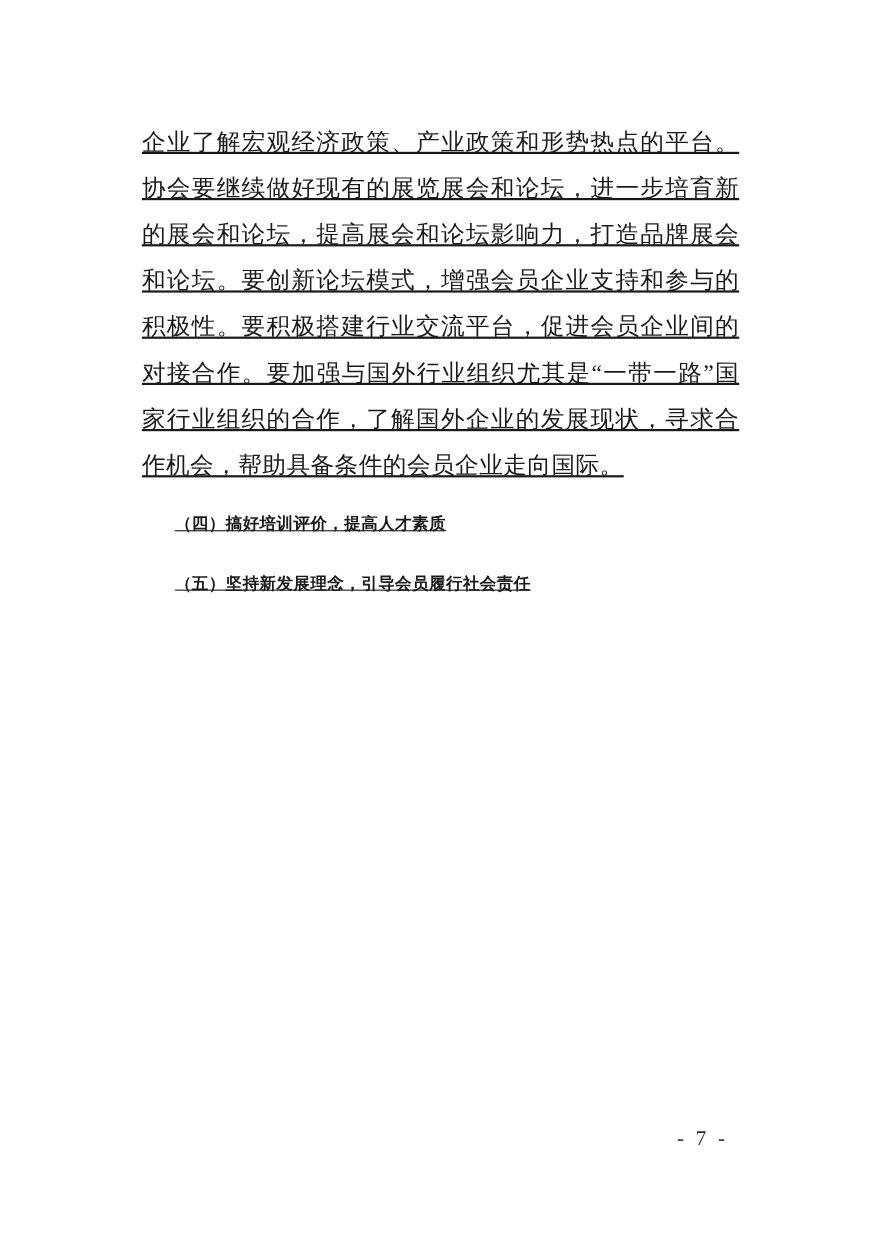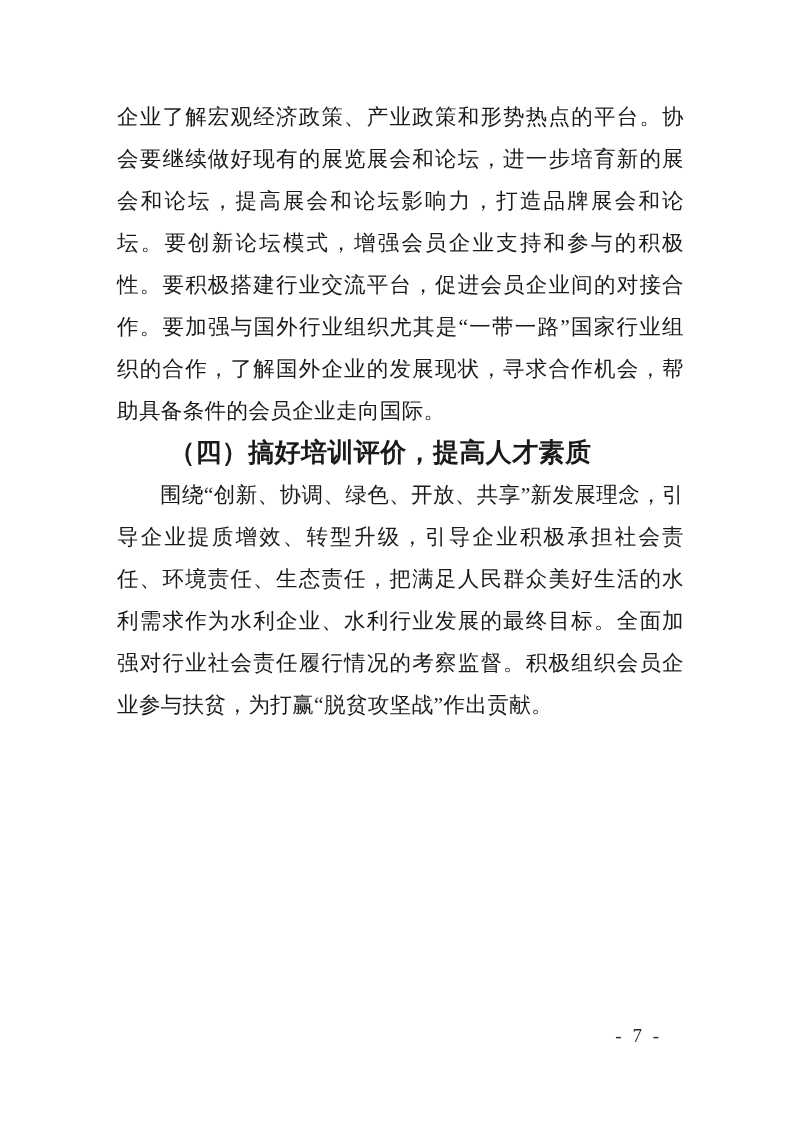--- a/index.html
+++ b/index.html
@@ -21,33 +21,34 @@
     left: 117px;
     top: 96px;
     width: 567px;
     font-size: 21.5px;
     line-height: 42px;
     letter-spacing: 0.4px;
     text-align: justify;
     text-justify: inter-ideograph;
   }
   .content p {
-    margin: 0;
+    margin: 12px;
     padding: 0;
+    text-decoration: underline;
   }
   .para-indent {
     text-indent: 2em;
   }
   .para-continuation {
     text-indent: 0;
   }
   .section-heading {
     margin: 0;
     padding: 0;
-    font-size: 26px;
+    font-size: 15px;
     line-height: 42px;
     font-weight: bold;
     text-indent: 2em;
     letter-spacing: 0.4px;
   }
   .page-number {
     position: absolute;
     top: 1024px;
     right: 138px;
     font-size: 19px;
@@ -57,16 +58,16 @@
     font-family: "Liberation Serif", "DejaVu Serif", serif;
   }
 </style>
 </head>
 <body>
 
 <div class="page">
   <div class="content">
     <p class="para-continuation">企业了解宏观经济政策、产业政策和形势热点的平台。协会要继续做好现有的展览展会和论坛，进一步培育新的展会和论坛，提高展会和论坛影响力，打造品牌展会和论坛。要创新论坛模式，增强会员企业支持和参与的积极性。要积极搭建行业交流平台，促进会员企业间的对接合作。要加强与国外行业组织尤其是“一带一路”国家行业组织的合作，了解国外企业的发展现状，寻求合作机会，帮助具备条件的会员企业走向国际。</p>
     <p class="section-heading">（四）搞好培训评价，提高人才素质</p>
-    <p class="para-indent">围绕“创新、协调、绿色、开放、共享”新发展理念，引导企业提质增效、转型升级，引导企业积极承担社会责任、环境责任、生态责任，把满足人民群众美好生活的水利需求作为水利企业、水利行业发展的最终目标。全面加强对行业社会责任履行情况的考察监督。积极组织会员企业参与扶贫，为打赢“脱贫攻坚战”作出贡献。</p>
+    <p class="section-heading">（五）坚持新发展理念，引导会员履行社会责任</p>
   </div>
   <div class="page-number">- 7 -</div>
 </div>
 
 </body></html>

